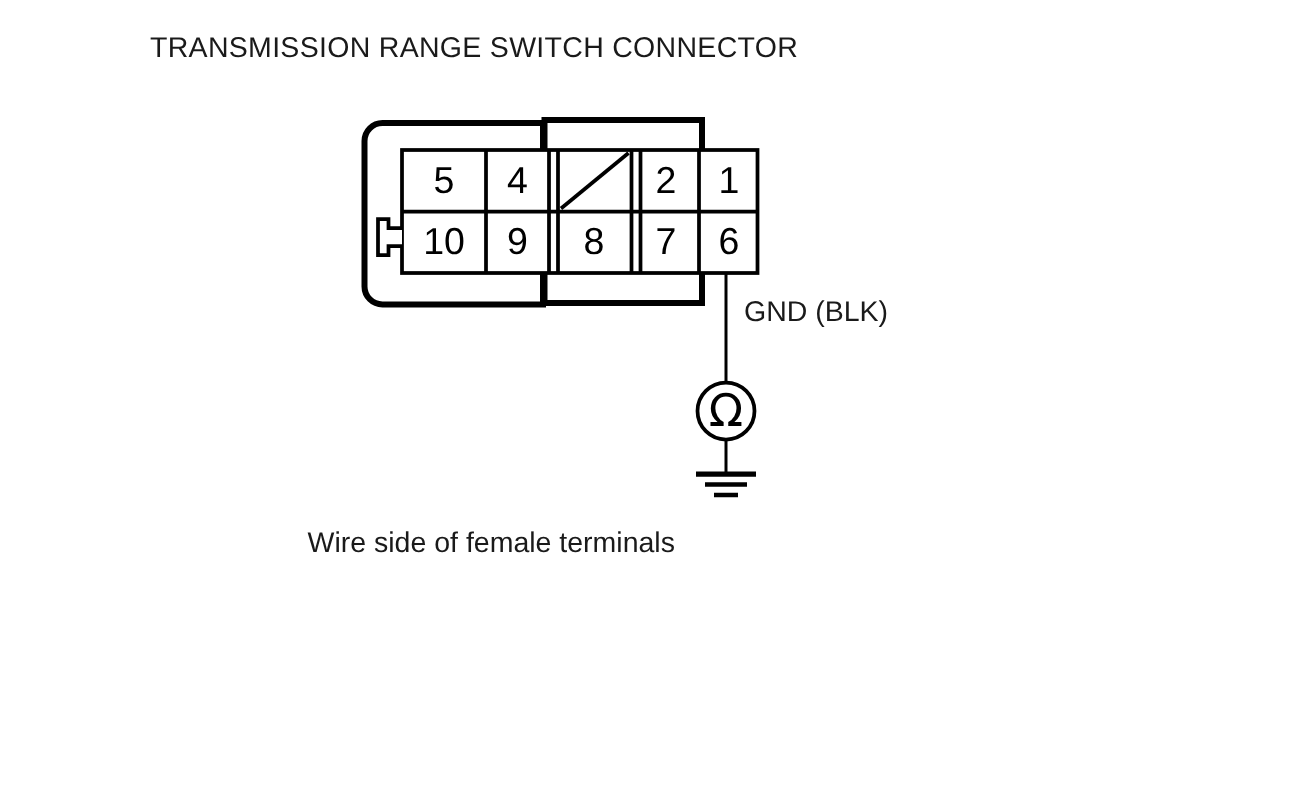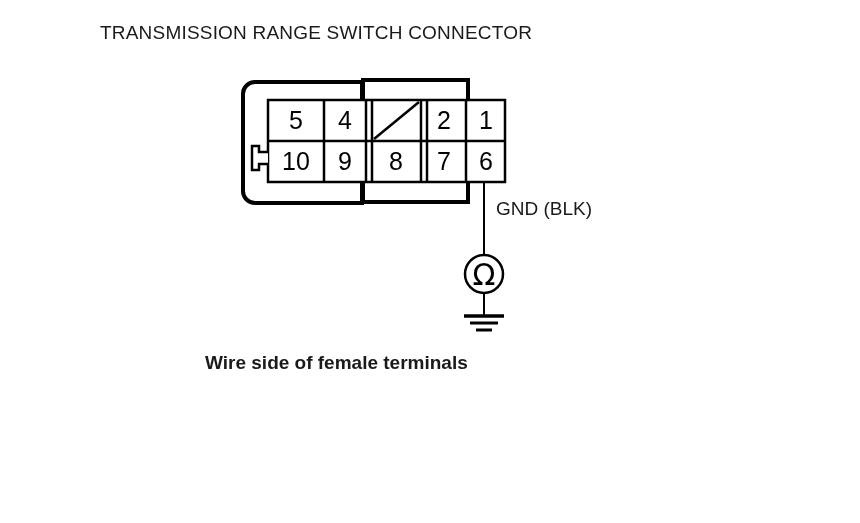--- a/index.html
+++ b/index.html
@@ -33,21 +33,20 @@
     white-space: nowrap;
     color: #1a1a1a;
   }
   .caption {
     position: absolute;
     left: 205px;
     top: 352px;
     font-size: 19px;
     white-space: nowrap;
     color: #1a1a1a;
-    font-weight: bold;
   }
   .wire-label {
     position: absolute;
     left: 496px;
     top: 198px;
     font-size: 19px;
     white-space: nowrap;
     color: #1a1a1a;
     text-align: right;
   }

